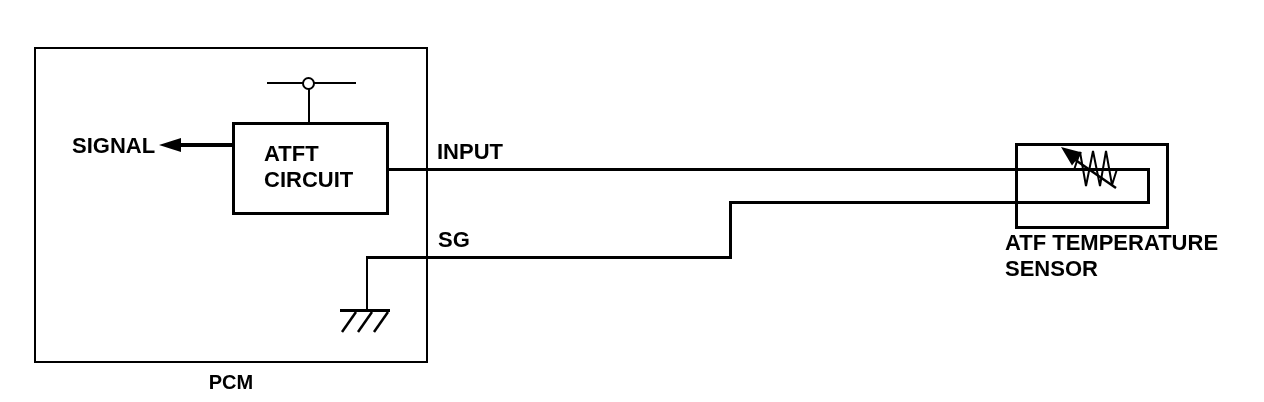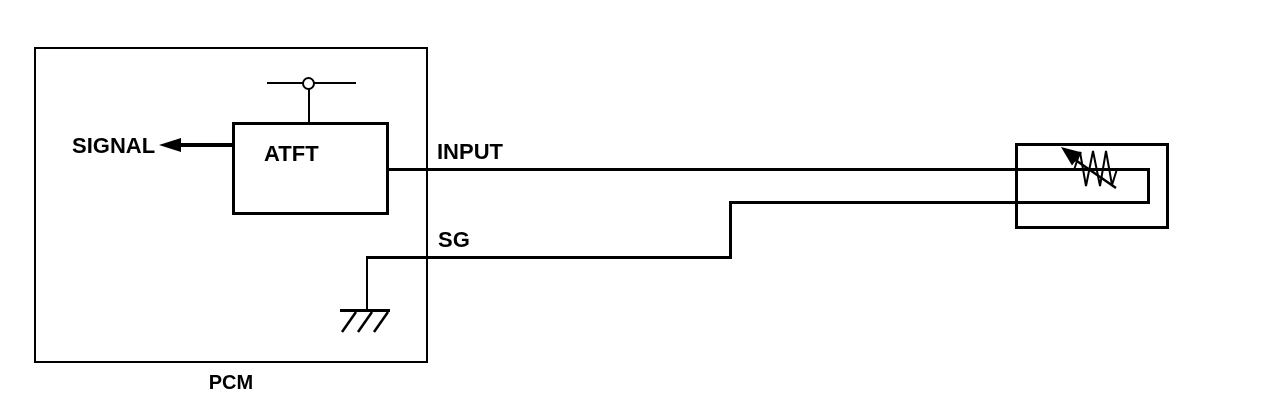--- a/index.html
+++ b/index.html
@@ -30,21 +30,21 @@
 </head>
 <body>
 
 <div class="canvas">
 
   <div class="box thin" style="left:34px;top:47px;width:394px;height:316px;"></div>
 
   <div class="lbl small center" style="left:34px;top:369px;width:394px;">PCM</div>
 
   <div class="box" style="left:232px;top:122px;width:157px;height:93px;"></div>
-  <div class="lbl" style="left:264px;top:141px;"><span>ATFT</span><br></div>
+  <div class="lbl" style="left:264px;top:141px;"><span>ATFT</span><br><span>CIRCUIT</span></div>
 
   <div class="line" style="left:267px;top:82px;width:89px;height:2px;"></div>
   <div class="line" style="left:308px;top:88px;width:2px;height:34px;"></div>
   <div class="circle" style="left:302px;top:77px;"></div>
 
   <div class="lbl" style="left:72px;top:133px;">SIGNAL</div>
   <div class="line" style="left:176px;top:143px;width:56px;height:4px;"></div>
   <div class="tri-left" style="left:159px;top:138px;"></div>
 
   <div class="line" style="left:388px;top:168px;width:762px;height:3px;"></div>
@@ -66,14 +66,15 @@
   </svg>
 
   <div class="box" style="left:1015px;top:143px;width:154px;height:86px;"></div>
 
   <svg style="left:1040px;top:135px;" width="90" height="70" viewBox="1040 135 90 70">
     <polyline points="1074,170 1080,152 1086,186 1093,151 1100,186 1106,151 1112,185 1117,169" fill="none" stroke="#000" stroke-width="2"></polyline>
     <line x1="1116" y1="188" x2="1074" y2="159" stroke="#000" stroke-width="2.5"></line>
     <polygon points="1061,147 1082,152.5 1072,165.5" fill="#000"></polygon>
   </svg>
 
+  <div class="lbl" style="left:1005px;top:230px;"><span>ATF TEMPERATURE</span><br><span>SENSOR</span></div>
 
 </div>
 
 </body></html>

